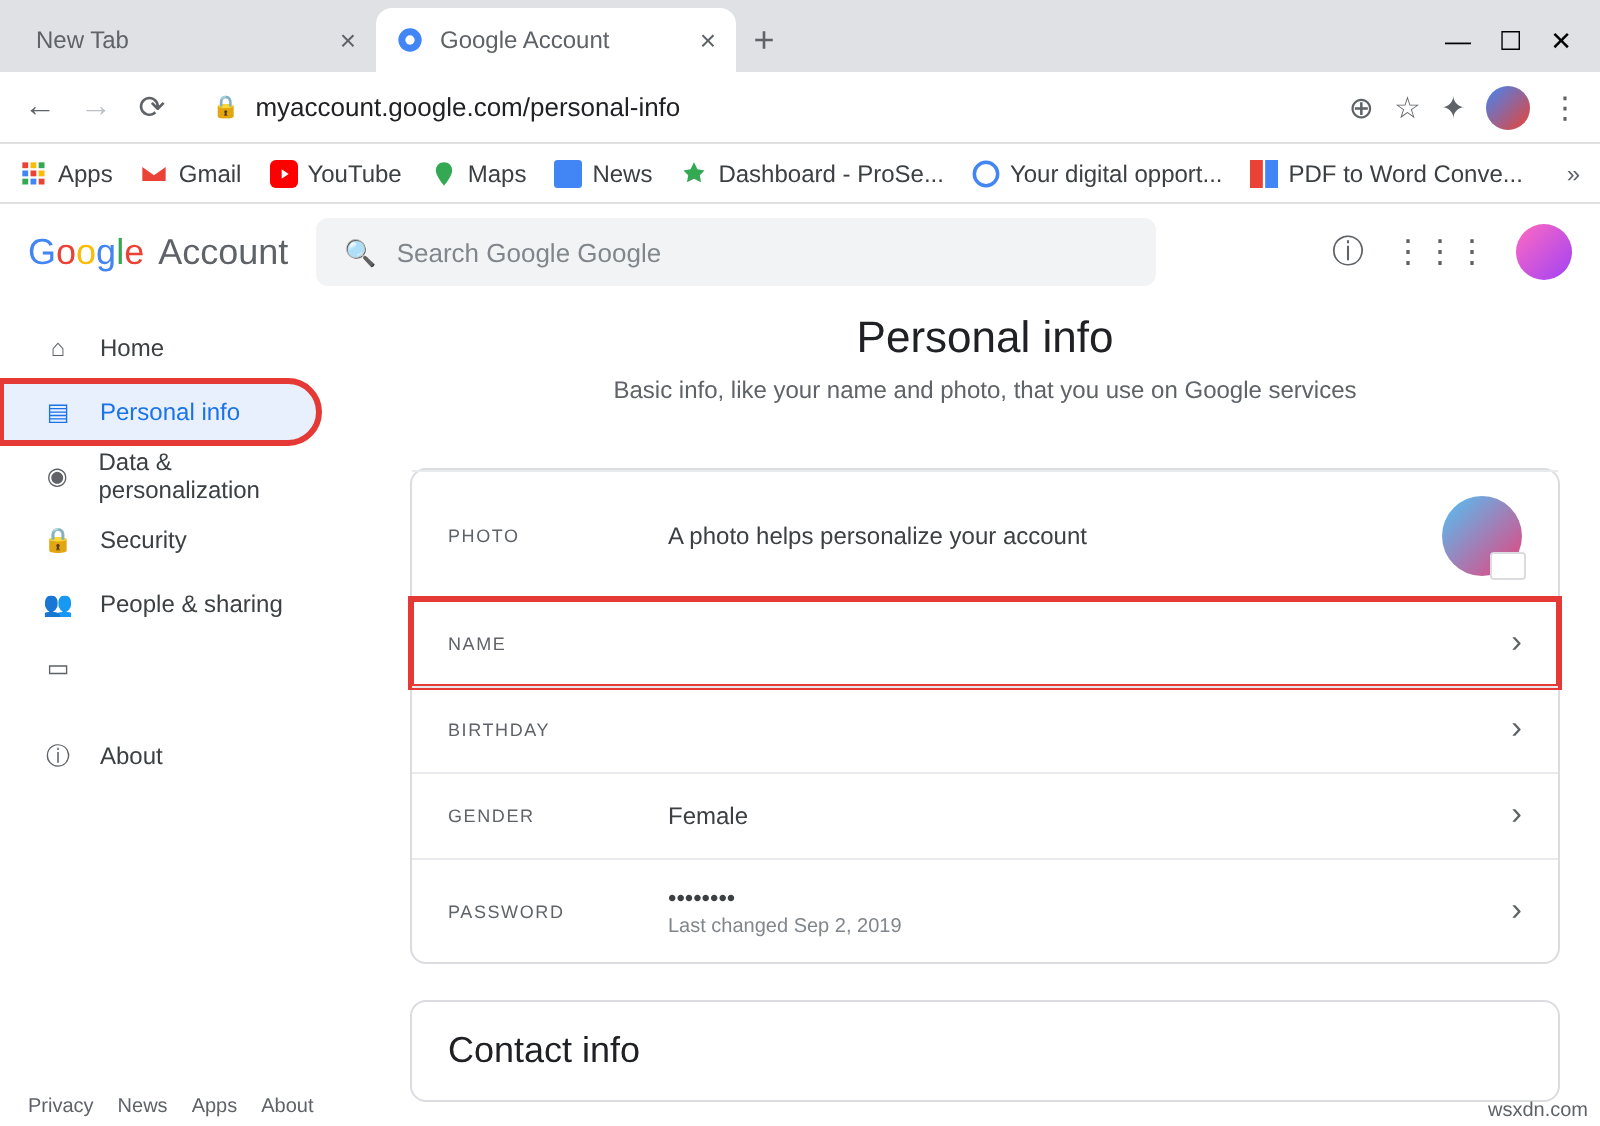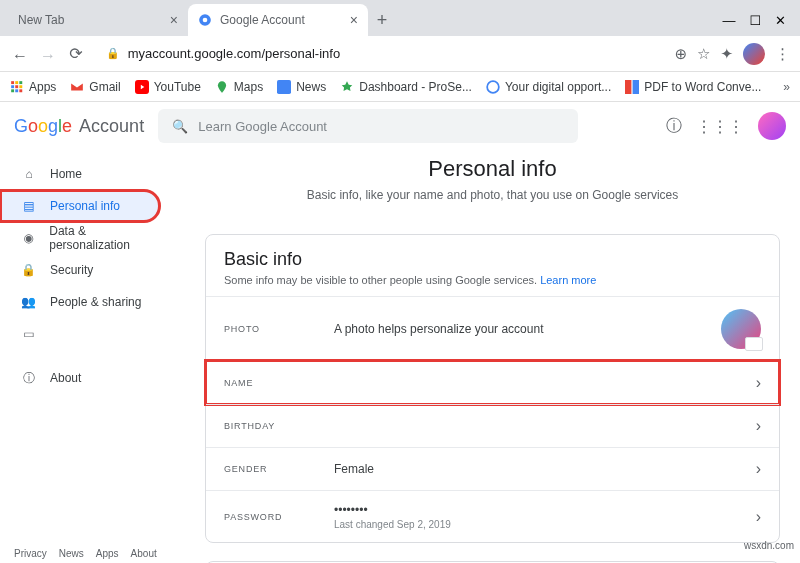--- a/index.html
+++ b/index.html
@@ -64,21 +64,21 @@
 .row-value { flex: 1; font-size: 12px; color: #3c4043; }
 .row-sub { font-size: 10px; color: #80868b; margin-top: 2px; }
 .row-chevron { color: #5f6368; font-size: 16px; }
 .photo-circle { width: 40px; height: 40px; border-radius: 50%; background: linear-gradient(135deg,#4fc3f7,#ec407a); position: relative; }
 .photo-circle::after { content:''; position:absolute; bottom:-2px; right:-2px; width:16px; height:12px; background:#fff; border:1px solid #dadce0; border-radius:2px; }
 
 .row.highlight { outline: 3px solid #e53935; outline-offset: -1px; }
 
 
 .footer { position: absolute; bottom: 4px; left: 14px; font-size: 10px; color: #5f6368; display: flex; gap: 12px; }
-.watermark { position: absolute; bottom: 12px; right: 6px; font-size: 10px; color: #5f6368; }
+.watermark { position: absolute; bottom: 2px; right: 6px; font-size: 10px; color: #5f6368; }
 
 svg { width: 100%; height: 100%; }
 </style>
 </head>
 <body>
 
 <div class="browser-chrome">
   <div class="tab-bar">
     <div class="tab">
       <span>New Tab</span>
@@ -180,21 +180,21 @@
   </div>
 </div>
 
 <div class="ga-header">
   <div class="ga-logo">
     <span class="g1">G</span><span class="g2">o</span><span class="g3">o</span><span class="g4">g</span><span class="g5">l</span><span class="g6">e</span>
     <span class="acct">Account</span>
   </div>
   <div class="ga-search">
     <span>🔍</span>
-    <span>Learn Google Account</span>
+    <span>Search Google Google</span>
   </div>
   <div class="ga-right">
     <span>ⓘ</span>
     <span>⋮⋮⋮</span>
     <div class="ga-avatar"></div>
   </div>
 </div>
 
 <div class="content">
   <div class="sidebar">
@@ -226,24 +226,20 @@
         <span class="icon">ⓘ</span>
         <span>About</span>
       </div>
   </div>
 
   <div class="main">
     <h1 class="page-title">Personal info</h1>
     <p class="page-sub">Basic info, like your name and photo, that you use on Google services</p>
 
     <div class="card">
-      <div class="card-head">
-        <div class="card-title">Basic info</div>
-        <div class="card-sub"><span>Some info may be visible to other people using Google services.</span> <a>Learn more</a></div>
-      </div>
       <div class="row">
         <div class="row-label">PHOTO</div>
         <div class="row-value">A photo helps personalize your account</div>
         <div class="photo-circle"></div>
       </div>
       <div class="row highlight">
         <div class="row-label">NAME</div>
         <div class="row-value"></div>
         <div class="row-chevron">›</div>
       </div>

